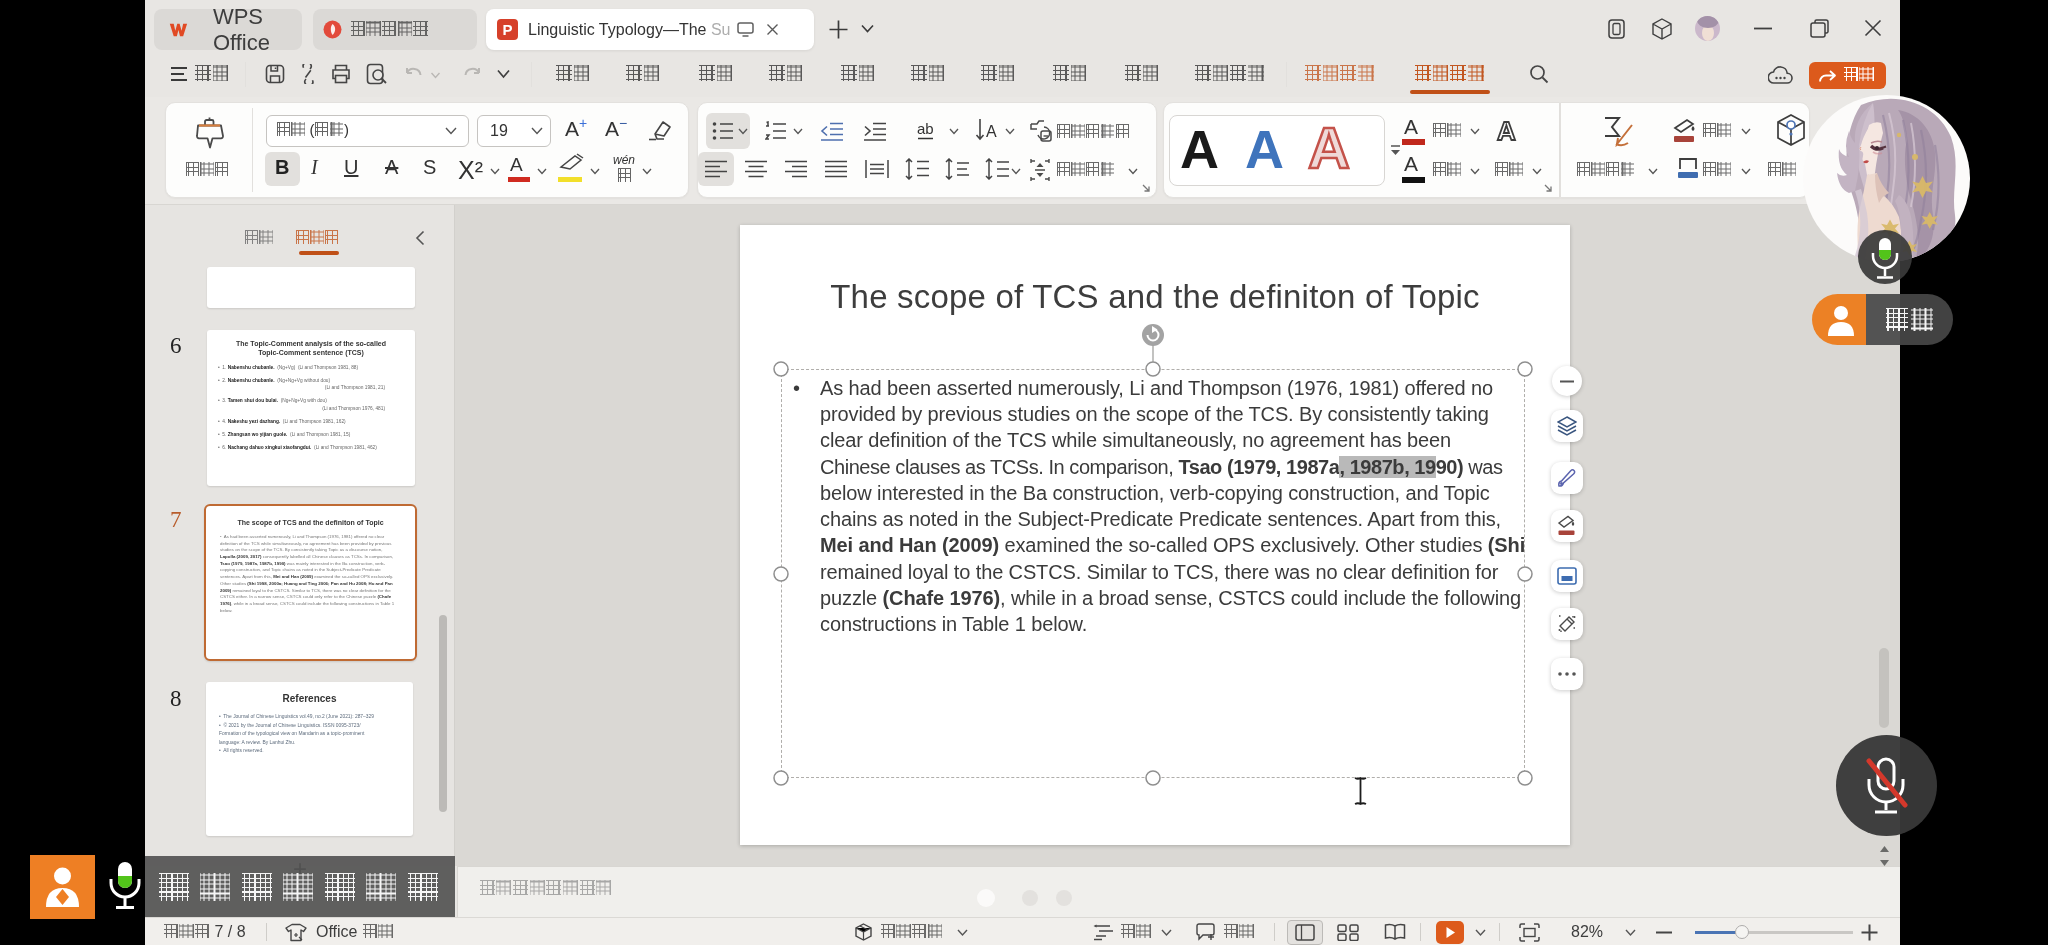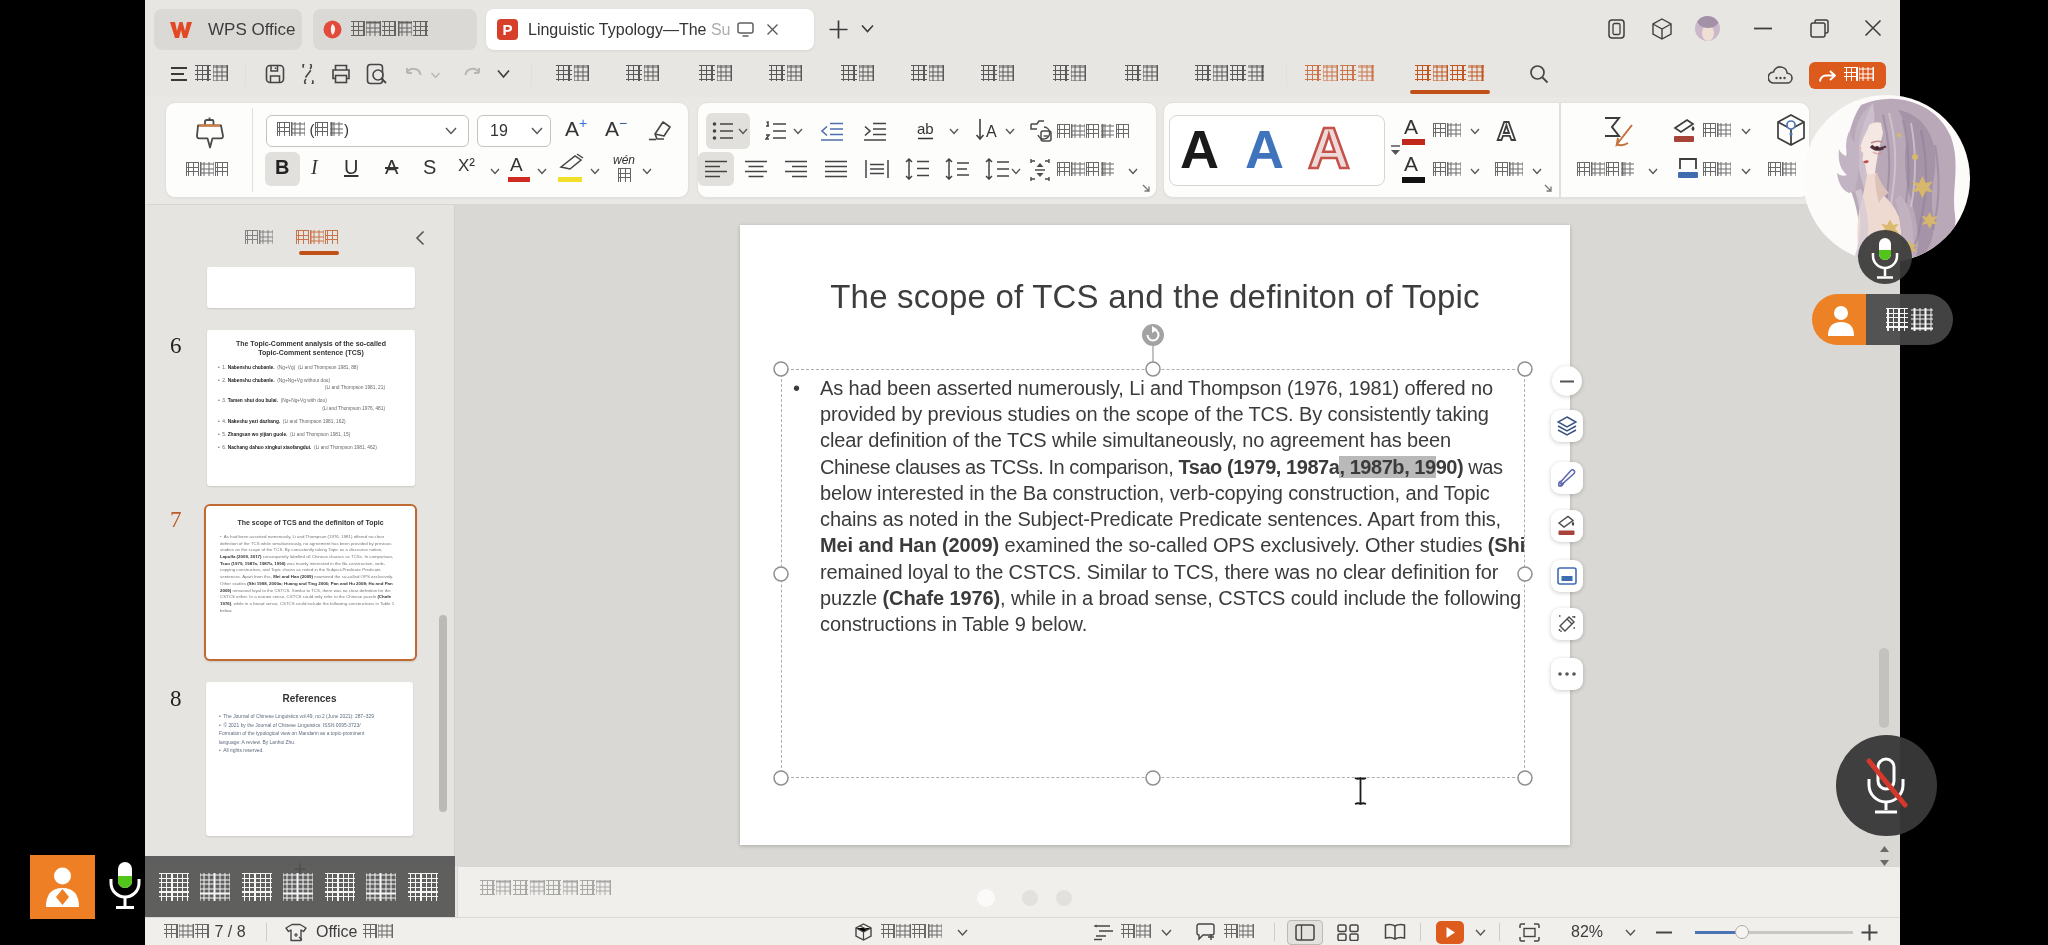--- a/index.html
+++ b/index.html
@@ -31,21 +31,21 @@
 b{font-weight:bold}
 </style>
 </head>
 <body>
 <div id="app">
   <div id="tabbar">
     <div class="tab tabgray" style="left:9px;width:148px">
       <svg style="margin-left:15px" width="24" height="20" viewBox="0 0 24 20">
           <path d="M1 2 L6 18 L10 18 L12 10 L14 18 L18 18 L23 2 L18 2 L16 11 L13.5 2 L10.5 2 L8 11 L6 2 Z" fill="#e14a24"></path>
         </svg>
-      <span style="font-size:17px;color:#3d3d3d;margin-left:15px">WPS Office</span>
+      <span style="font-size:22px;color:#3d3d3d;margin-left:25px">WPS Office</span>
     </div>
     <div class="tab tabgray" style="left:168px;width:164px">
       <svg style="margin-left:10px" width="19" height="19" viewBox="0 0 19 19">
           <circle cx="9.5" cy="9.5" r="9" fill="#e24a3b"></circle>
           <path d="M9.5 4 C13 6 13 12 9.5 15 C7.5 12 7 7 9.5 4Z" fill="#fff" opacity="
 .9"></path>
         </svg>
       <span style="font-size:16px;color:#3d3d3d;margin-left:8px"><i class="g"></i><i class="g"></i><i class="g"></i><i class="g"></i><i class="g"></i></span>
     </div>
     <div class="tab" style="left:341px;width:328px;background:#fff;box-shadow:0 1px 3px rgba(0,0,0,.08)">
@@ -181,21 +181,21 @@
         <path d="M8 16 L16 4 L23 9 L17 18 Z M8 16 L10 21 H17" fill="none" stroke="#454545" stroke-width="1.6" stroke-linejoin="round"></path>
         <path d="M2 21.5 H9" stroke="#454545" stroke-width="1.6"></path>
       </svg>
 
     <div class="abs" style="left:120px;top:55px;width:35px;height:34px;background:#e2e0dd;border-radius:6px"></div>
     <span class="row" style="left:130px;top:59px;font-size:20px;font-weight:bold;color:#222">B</span>
     <span class="row" style="left:166px;top:59px;font-size:20px;font-style:italic;font-family:'Liberation Serif',serif;color:#333">I</span>
     <span class="row" style="left:199px;top:59px;font-size:20px;color:#333;text-decoration:underline">U</span>
     <span class="row" style="left:240px;top:59px;font-size:20px;color:#333;text-decoration:line-through">A</span>
     <span class="row" style="left:278px;top:59px;font-size:20px;color:#333">S</span>
-    <span class="row" style="left:313px;top:59px;font-size:17px;color:#333">X²</span>
+    <span class="row" style="left:313px;top:59px;font-size:25px;color:#333">X²</span>
     <svg class="abs" style="left:345px;top:71px" width="10" height="7" viewBox="0 0 10 7">
         <path d="M1 1 L5 5.5 L9 1" fill="none" stroke="#555" stroke-width="1.3"></path>
       </svg>
     <span class="row" style="left:365px;top:57px;font-size:19px;color:#333">A</span>
     <div class="abs" style="left:363px;top:80px;width:22px;height:5px;background:#d02b20"></div>
     <svg class="abs" style="left:392px;top:71px" width="10" height="7" viewBox="0 0 10 7">
         <path d="M1 1 L5 5.5 L9 1" fill="none" stroke="#555" stroke-width="1.3"></path>
       </svg>
     <svg class="abs" style="left:412px;top:56px" width="28" height="22" viewBox="0 0 28 22">
         <path d="M4 14 L18 3 L24 7 L13 16 Z" fill="none" stroke="#454545" stroke-width="1.5"></path>
@@ -414,21 +414,21 @@
         <div class="abs" style="left:-27px;top:0">•</div>
         <div>As had been asserted numerously, Li and Thompson (1976, 1981) offered no</div>
         <div>provided by previous studies on the scope of the TCS. By consistently taking</div>
         <div>clear definition of the TCS while simultaneously, no agreement has been</div>
         <div style="letter-spacing:-0.45px">Chinese clauses as TCSs. In comparison, <b>Tsao (1979, 1987a<span class="hl">, 1987b, 19</span>90)</b> was</div>
         <div>below interested in the Ba construction, verb-copying construction, and Topic</div>
         <div>chains as noted in the Subject-Predicate Predicate sentences. Apart from this,</div>
         <div><b>Mei and Han (2009)</b> examined the so-called OPS exclusively. Other studies <b>(Shi</b></div>
         <div>remained loyal to the CSTCS. Similar to TCS, there was no clear definition for</div>
         <div>puzzle <b>(Chafe 1976)</b>, while in a broad sense, CSTCS could include the following</div>
-        <div>constructions in Table 9 below.</div>
+        <div>constructions in Table 1 below.</div>
       </div>
 
       <svg class="abs" style="left:33px;top:136px;overflow:visible" width="760" height="425">
         <g fill="#fff" stroke="#8f8f8f" stroke-width="1.5">
           <circle cx="8" cy="8" r="7"></circle>
             <circle cx="380" cy="8" r="7"></circle>
             <circle cx="752" cy="8" r="7"></circle>
           <circle cx="8" cy="213" r="7"></circle>
             <circle cx="752" cy="213" r="7"></circle>
           <circle cx="8" cy="417" r="7"></circle>

